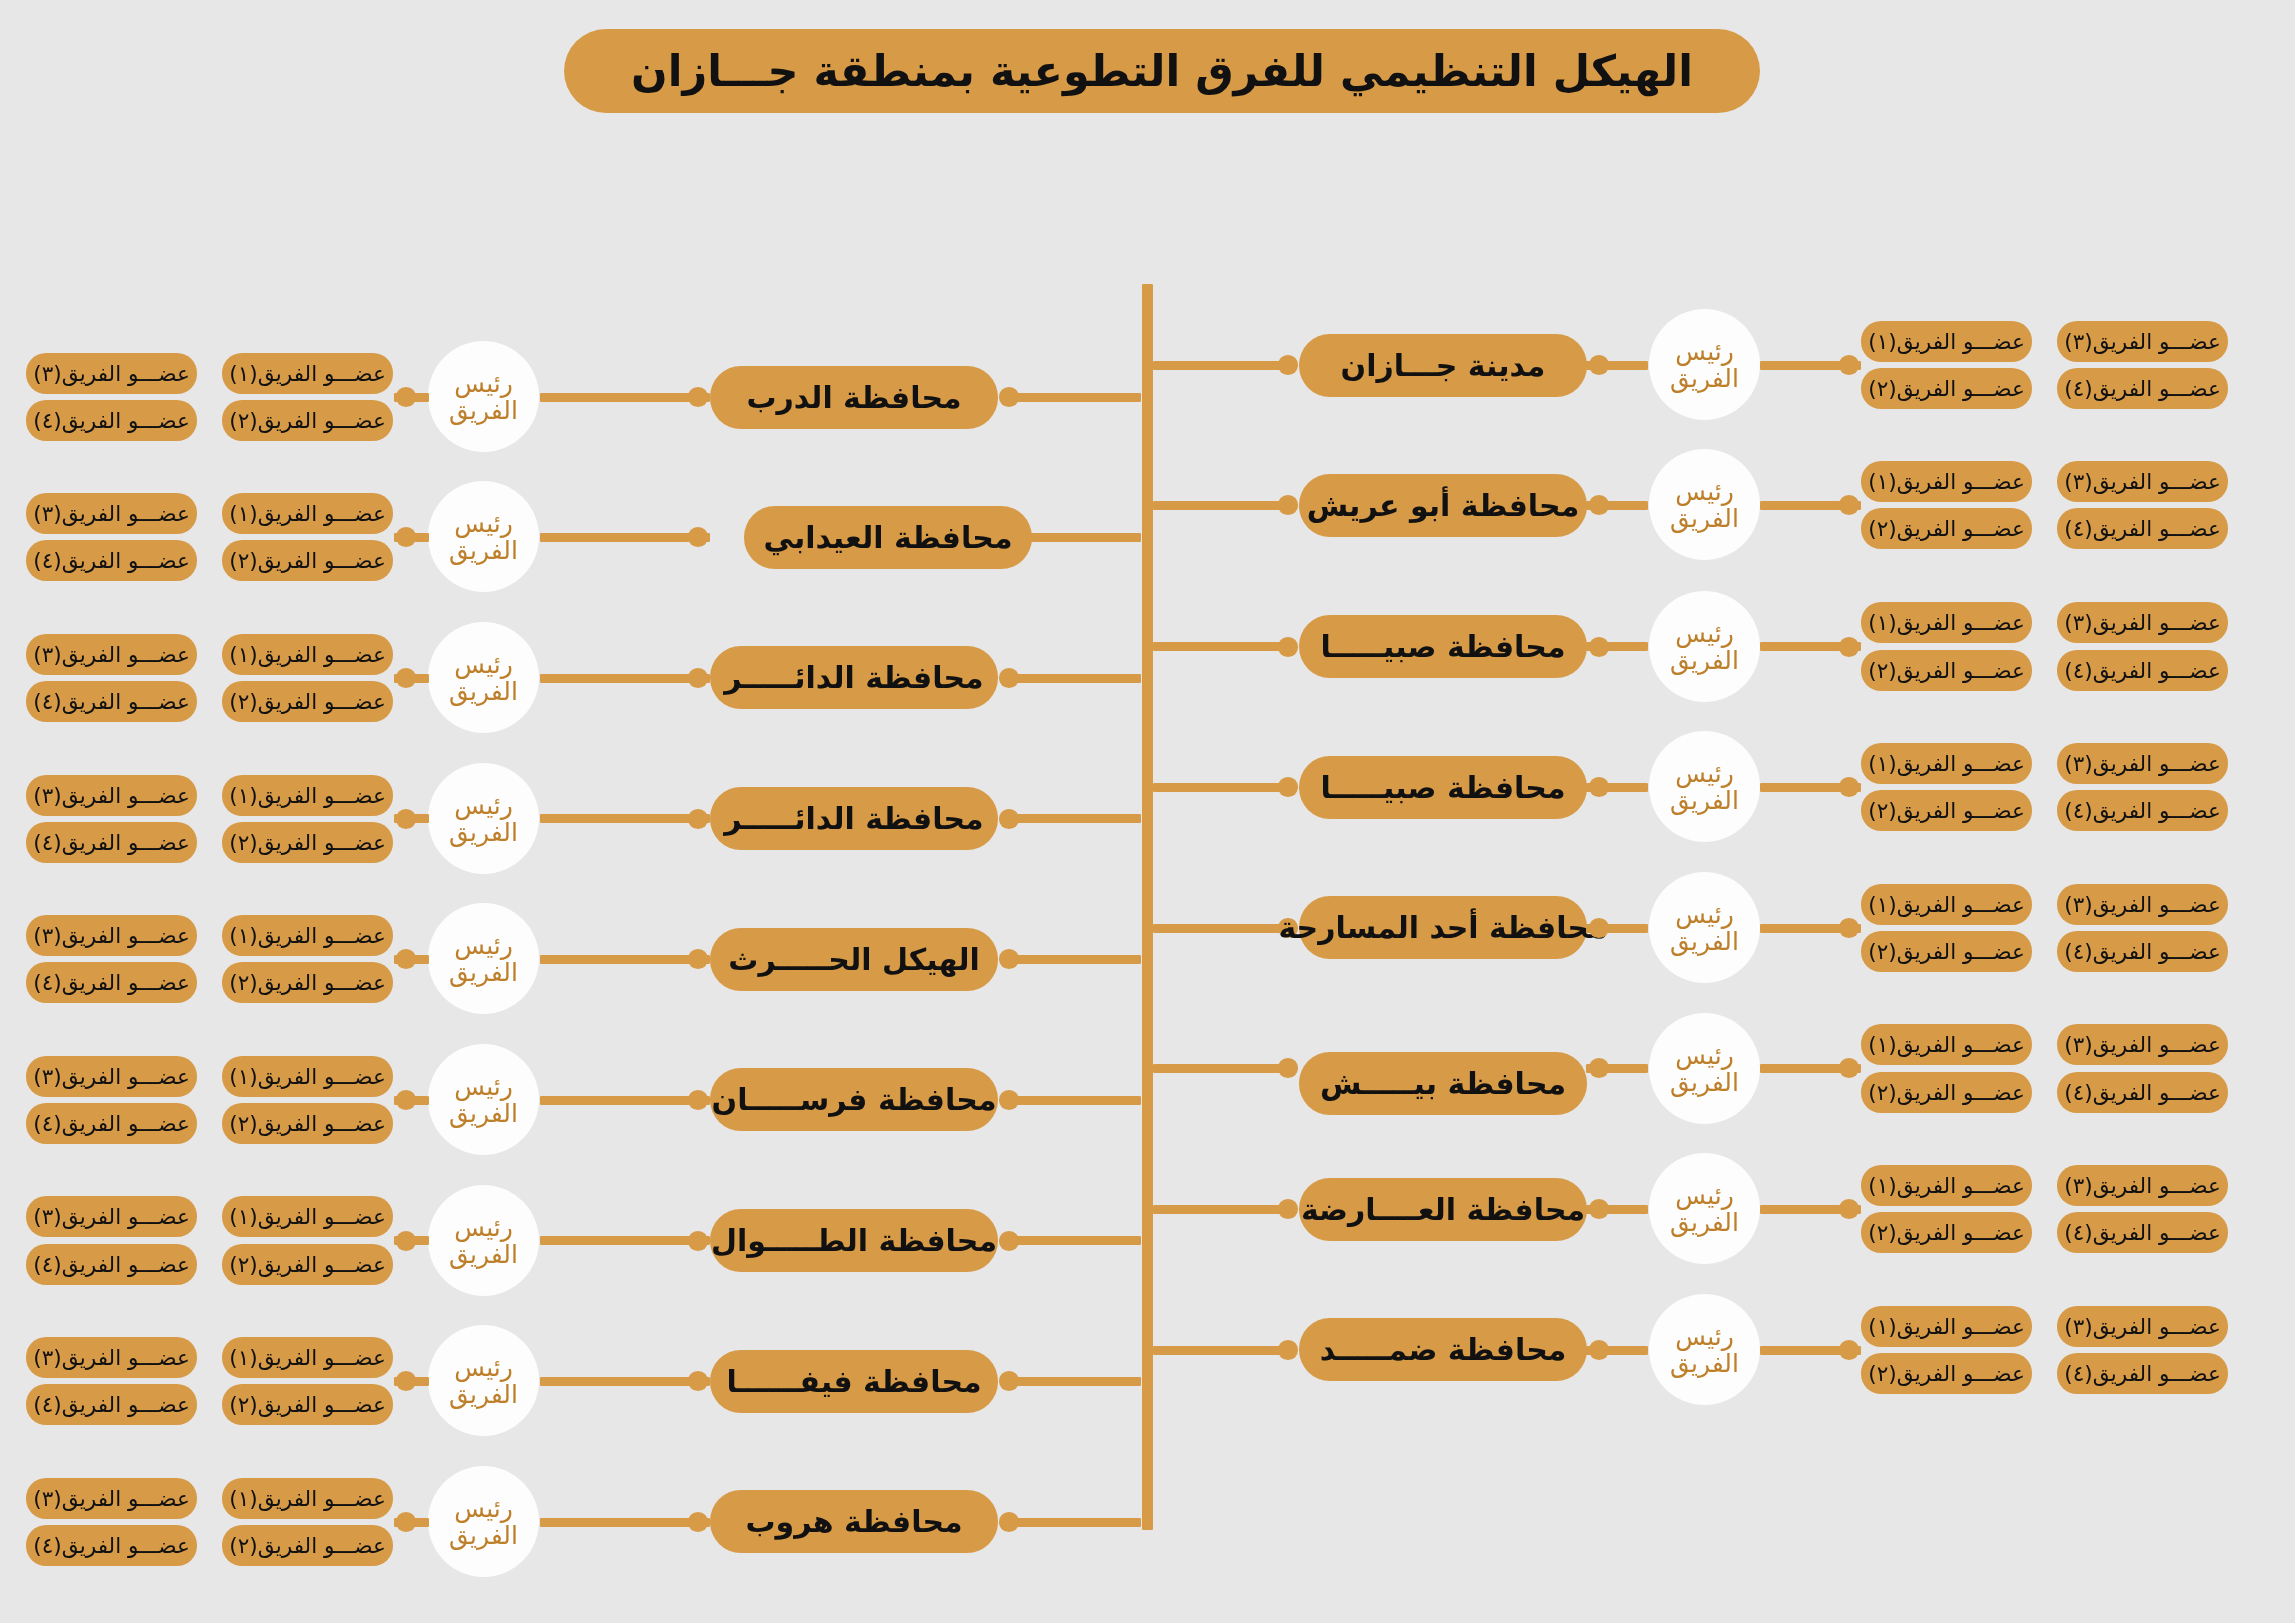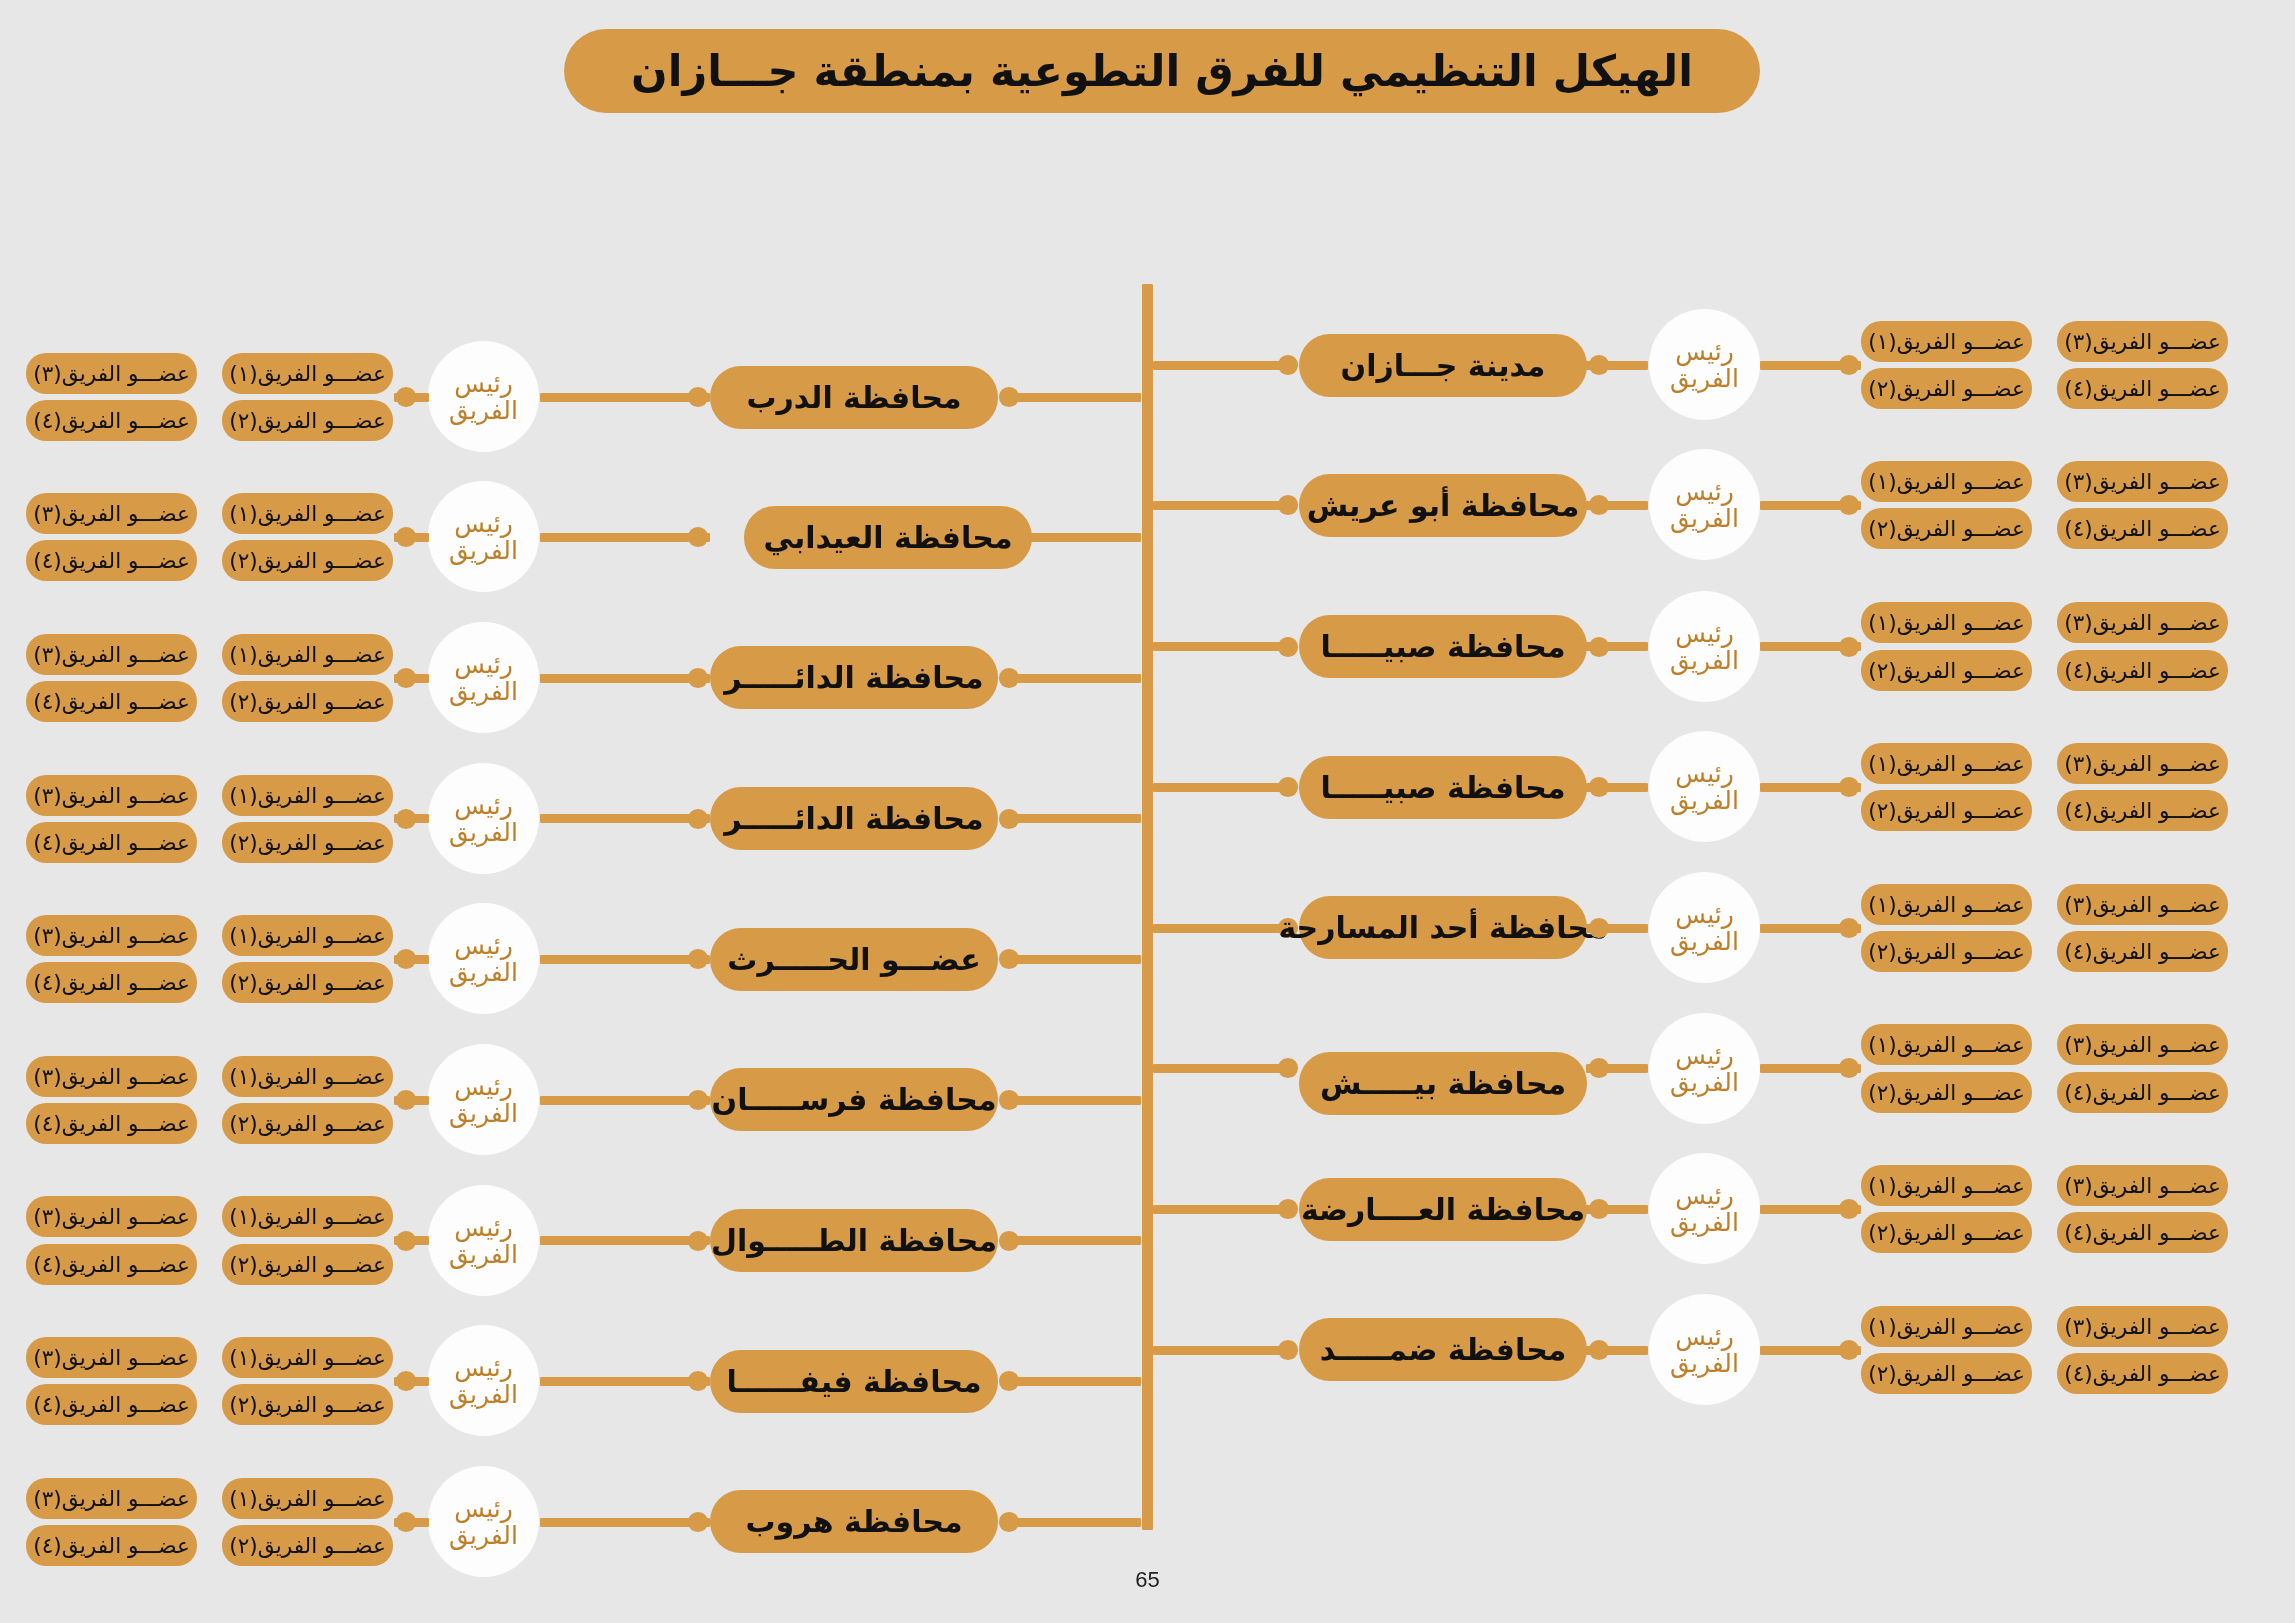--- a/index.html
+++ b/index.html
@@ -263,21 +263,21 @@
         <span>الفريق</span>
       </div>
       <div class="branch" style="left: 394px; top: 814px; width: 35px; height: 8.5px;"></div>
       <div class="dot" style="left: 396px; top: 809px; width: 19.6px; height: 19.6px;"></div>
       <div class="member" style="left: 222px; top: 775px;">عضـــو الفريق(١)</div>
       <div class="member" style="left: 222px; top: 822px;">عضـــو الفريق(٢)</div>
       <div class="member" style="left: 26px; top: 775px;">عضـــو الفريق(٣)</div>
       <div class="member" style="left: 26px; top: 822px;">عضـــو الفريق(٤)</div>
       <div class="branch" style="left: 1009px; top: 955px; width: 132px; height: 8.5px;"></div>
       <div class="dot" style="left: 999px; top: 949px; width: 19.6px; height: 19.6px;"></div>
-      <div class="gov" style="left: 710px; top: 928px; width: 288px;">عضـــو الحـــــرث</div>
+      <div class="gov" style="left: 710px; top: 928px; width: 288px;">الهيكل الحـــــرث</div>
       <div class="branch" style="left: 540px; top: 955px; width: 170px; height: 8.5px;"></div>
       <div class="dot" style="left: 688px; top: 949px; width: 19.6px; height: 19.6px;"></div>
       <div class="leader" style="left: 428px; top: 903px;">
         <span>رئيس</span>
         <span>الفريق</span>
       </div>
       <div class="branch" style="left: 394px; top: 955px; width: 35px; height: 8.5px;"></div>
       <div class="dot" style="left: 396px; top: 949px; width: 19.6px; height: 19.6px;"></div>
       <div class="member" style="left: 222px; top: 915px;">عضـــو الفريق(١)</div>
       <div class="member" style="left: 222px; top: 962px;">عضـــو الفريق(٢)</div>
@@ -338,15 +338,14 @@
         <span>الفريق</span>
       </div>
       <div class="branch" style="left: 394px; top: 1518px; width: 35px; height: 8.5px;"></div>
       <div class="dot" style="left: 396px; top: 1512px; width: 19.6px; height: 19.6px;"></div>
       <div class="member" style="left: 222px; top: 1478px;">عضـــو الفريق(١)</div>
       <div class="member" style="left: 222px; top: 1525px;">عضـــو الفريق(٢)</div>
       <div class="member" style="left: 26px; top: 1478px;">عضـــو الفريق(٣)</div>
       <div class="member" style="left: 26px; top: 1525px;">عضـــو الفريق(٤)</div>
     </div>
 
-  <div class="pagenum">65</div>
 </div>
 
 
 </body></html>

